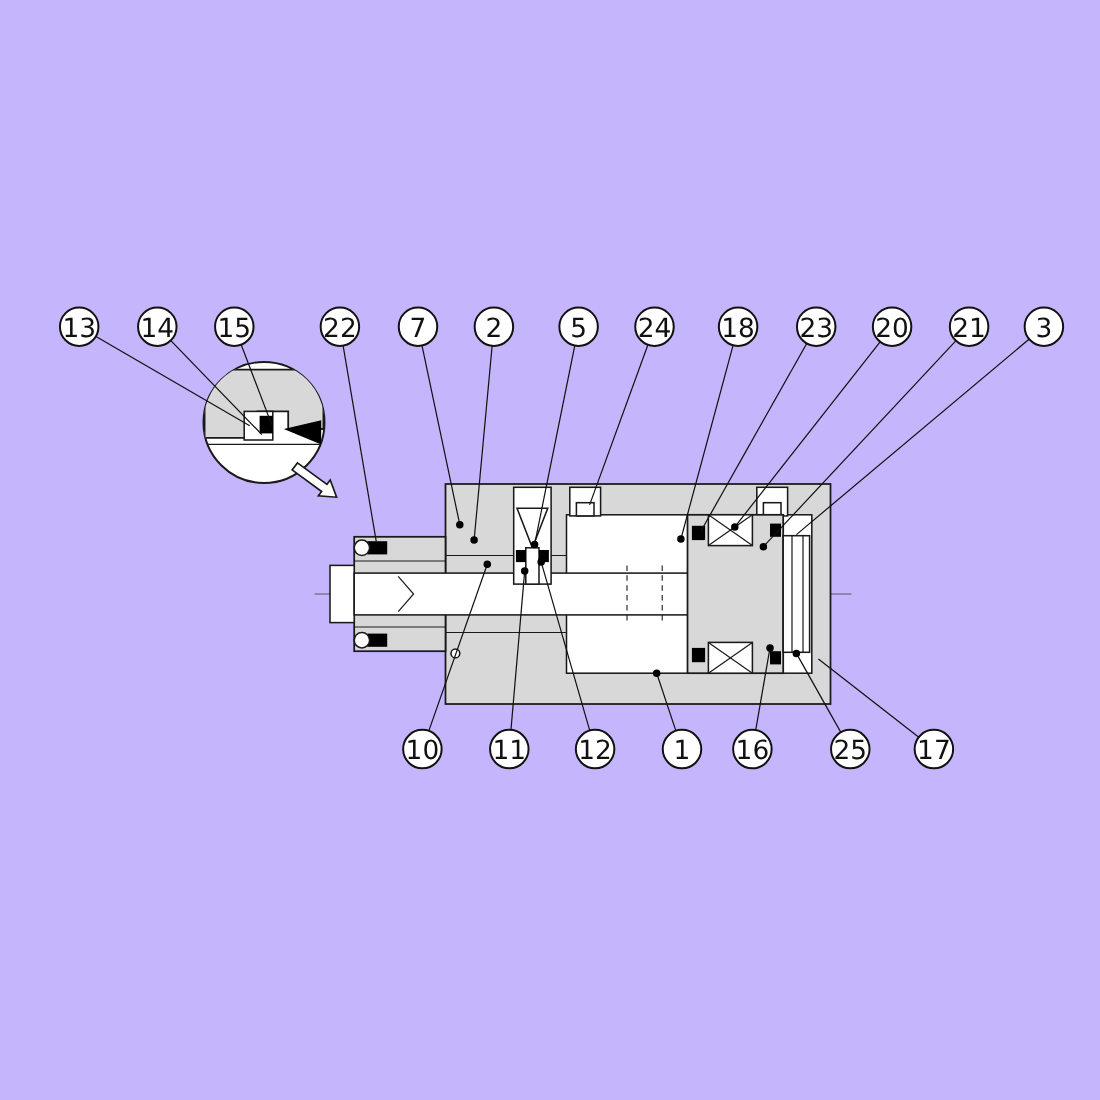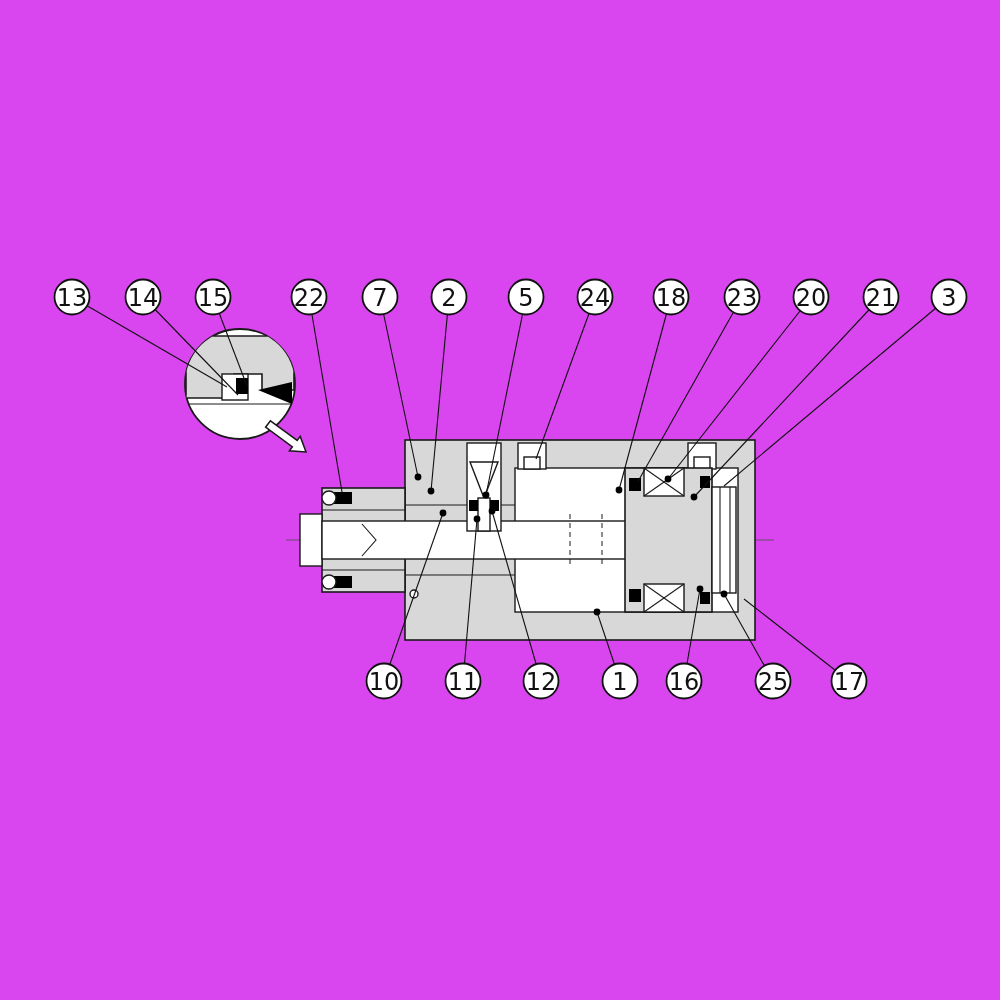--- a/index.html
+++ b/index.html
@@ -1,16 +1,16 @@
 <!DOCTYPE html>
 <html><head>
 <meta charset="utf-8">
 <style>
   html,body{margin:0;padding:0;background:#ffffff;}
-  .stage{position:relative;width:1000px;height:1000px;background:#d946ef;overflow:hidden;}
+  .stage{position:relative;width:1000px;height:1000px;background:#c4b5fd;overflow:hidden;}
   svg{display:block;}
   .body-fill{fill:#d8d8d8;stroke:#1a1a1a;stroke-width:1.6;}
   .white-fill{fill:#ffffff;stroke:#1a1a1a;stroke-width:1.4;}
   .seal{fill:#000000;stroke:none;}
   .thin{fill:none;stroke:#1a1a1a;stroke-width:1.1;}
   .dashed{fill:none;stroke:#1a1a1a;stroke-width:1;stroke-dasharray:5 4;}
   .centerline{stroke:#555555;stroke-width:0.9;}
   .leader{stroke:#111111;stroke-width:1.1;fill:none;}
   .leader-dot{fill:#000000;}
   .balloon{fill:#ffffff;stroke:#111111;stroke-width:1.8;}

